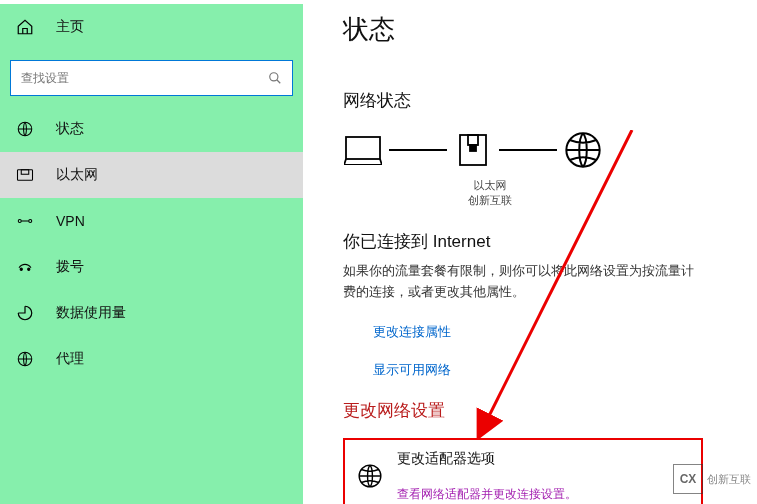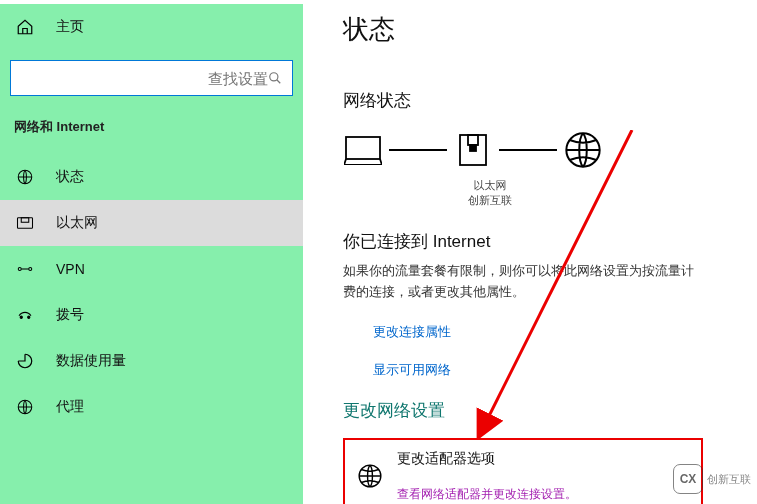--- a/index.html
+++ b/index.html
@@ -3,44 +3,44 @@
 <meta charset="utf-8">
 <style>
   *{box-sizing:border-box;margin:0;padding:0;font-family:"Microsoft YaHei","Segoe UI",sans-serif;}
   body{background:#fff;width:757px;height:504px;overflow:hidden;position:relative;}
   .sidebar{position:absolute;left:0;top:4px;width:303px;height:100%;background:#86efac;}
   .home-row{display:flex;align-items:center;height:46px;padding-left:16px;}
   .home-row .icon{width:18px;height:18px;flex:0 0 18px;display:flex;align-items:center;justify-content:center;}
   .home-row .label{margin-left:22px;font-size:14px;color:#111;}
   .search-wrap{padding:10px 10px 0 10px;}
   .search{border:1.5px solid #0078d7;background:#fff;height:36px;display:flex;align-items:center;padding:0 10px;}
-  .search input{border:none;outline:none;flex:1;font-size:15px;color:#666;background:transparent;text-align:right;}
+  .search input{border:none;outline:none;flex:1;font-size:12px;color:#666;background:transparent;}
   .section-title{padding:22px 0 8px 14px;font-size:13px;color:#222;font-weight:600;}
   .nav-list{margin-top:10px;}
   .nav-item{display:flex;align-items:center;height:46px;padding-left:16px;cursor:pointer;}
   .nav-item .icon{width:18px;height:18px;flex:0 0 18px;display:flex;align-items:center;justify-content:center;}
   .nav-item .label{margin-left:22px;font-size:14px;color:#111;}
   .nav-item.selected{background:#dcdcdc;}
   .main{position:absolute;left:343px;top:0;right:0;height:100%;padding-top:12px;}
   .page-title{font-size:26px;font-weight:500;color:#111;margin-bottom:22px;}
   .sub-title{font-size:17px;font-weight:500;color:#111;margin-bottom:18px;margin-top:42px;}
   .diagram{display:flex;align-items:center;margin-bottom:8px;}
   .diag-icon{width:40px;height:40px;display:flex;align-items:center;justify-content:center;}
   .diag-line{width:58px;height:2px;background:#000;margin:0 6px;}
   .diag-caption{font-size:11px;color:#444;text-align:center;width:170px;margin-left:62px;margin-bottom:22px;}
   .connected-title{font-size:17px;font-weight:500;color:#111;margin-bottom:8px;}
   .desc{font-size:13px;color:#333;line-height:1.6;max-width:360px;margin-bottom:20px;}
   .link{font-size:13px;color:#0066cc;margin-bottom:20px;cursor:pointer;display:block;margin-left:30px;}
-  .change-title{font-size:17px;font-weight:500;color:#0f766e;margin:20px 0 16px;}
+  .change-title{font-size:17px;font-weight:500;color:#b91c1c;margin:20px 0 16px;}
   .adapter-box{border:2.5px solid #eb0000;padding:10px 12px;display:flex;align-items:center;width:360px;}
   .adapter-box .icon{width:26px;height:26px;flex:0 0 26px;display:flex;align-items:center;justify-content:center;margin-right:14px;}
   .adapter-box .t1{font-size:14px;color:#111;}
   .adapter-box .t2{font-size:12px;color:#a21caf;margin-top:18px;}
   .watermark{position:absolute;right:6px;bottom:10px;display:flex;align-items:center;opacity:.6;}
-  .watermark .wm-icon{width:30px;height:30px;border:1.5px solid #333;border-radius:7px;display:flex;align-items:center;justify-content:center;font-size:12px;font-weight:700;}
+  .watermark .wm-icon{width:30px;height:30px;border:1.5px solid #333;border-radius:0;display:flex;align-items:center;justify-content:center;font-size:12px;font-weight:700;}
   .watermark .wm-txt{font-size:11px;margin-left:4px;color:#333;}
   .arrow{position:absolute;left:462px;top:130px;width:200px;height:310px;pointer-events:none;}
   svg{display:block;}
 </style>
 </head>
 <body>
 
 <div class="sidebar">
   <div class="home-row">
     <span class="icon">
@@ -57,21 +57,20 @@
       <input type="text" placeholder="查找设置" style="">
       <span>
         <svg width="14" height="14" viewBox="0 0 24 24" fill="none" stroke="#777" stroke-width="2">
             <circle cx="10" cy="10" r="7"></circle>
             <path d="m21 21-6-6"></path>
           </svg>
       </span>
     </div>
   </div>
 
-  <div class="section-title">网络和 Internet</div>
 
   <div class="nav-list">
     <div class="nav-item">
       <span class="icon">
         <svg width="18" height="18" viewBox="0 0 24 24" fill="none" stroke="#000" stroke-width="1.4">
             <circle cx="12" cy="12" r="9"></circle>
             <path d="M3 12h18M12 3c2.5 3 2.5 15 0 18M12 3c-2.5 3-2.5 15 0 18"></path>
           </svg>
       </span>
       <span class="label">状态</span>

